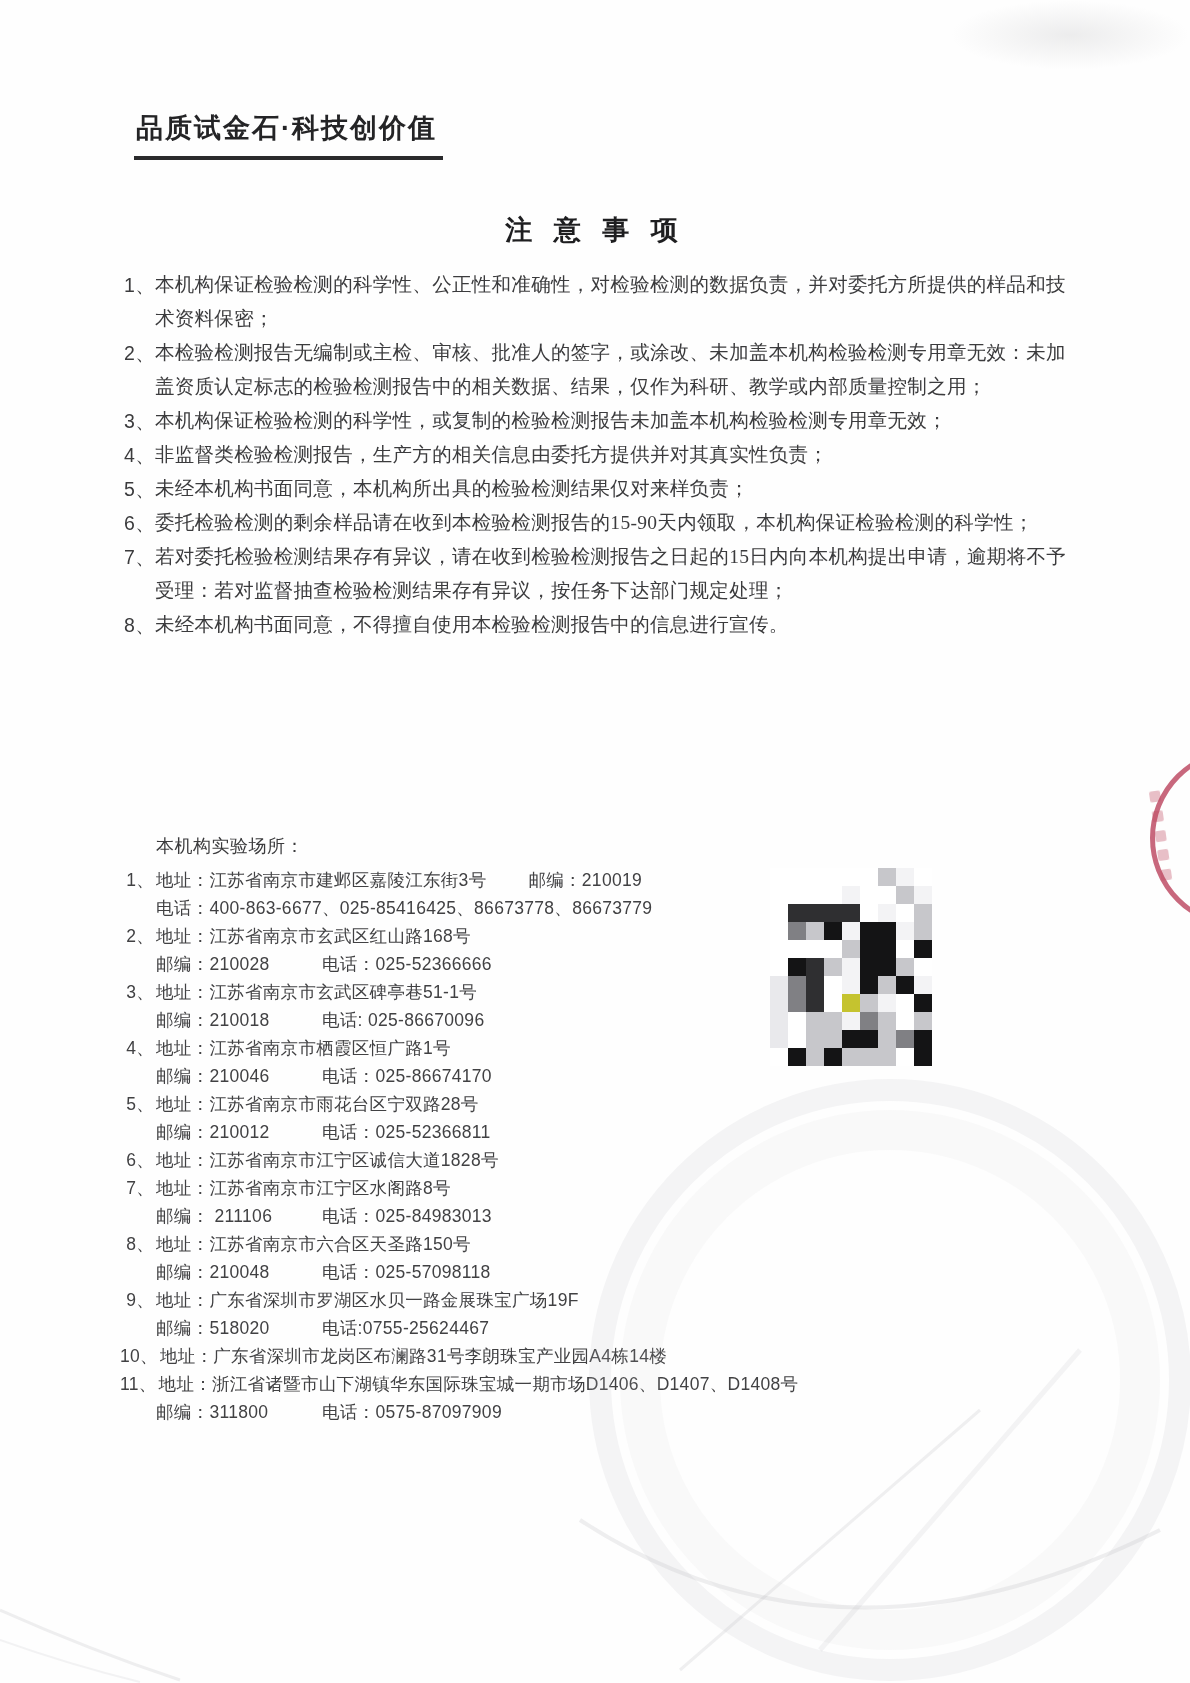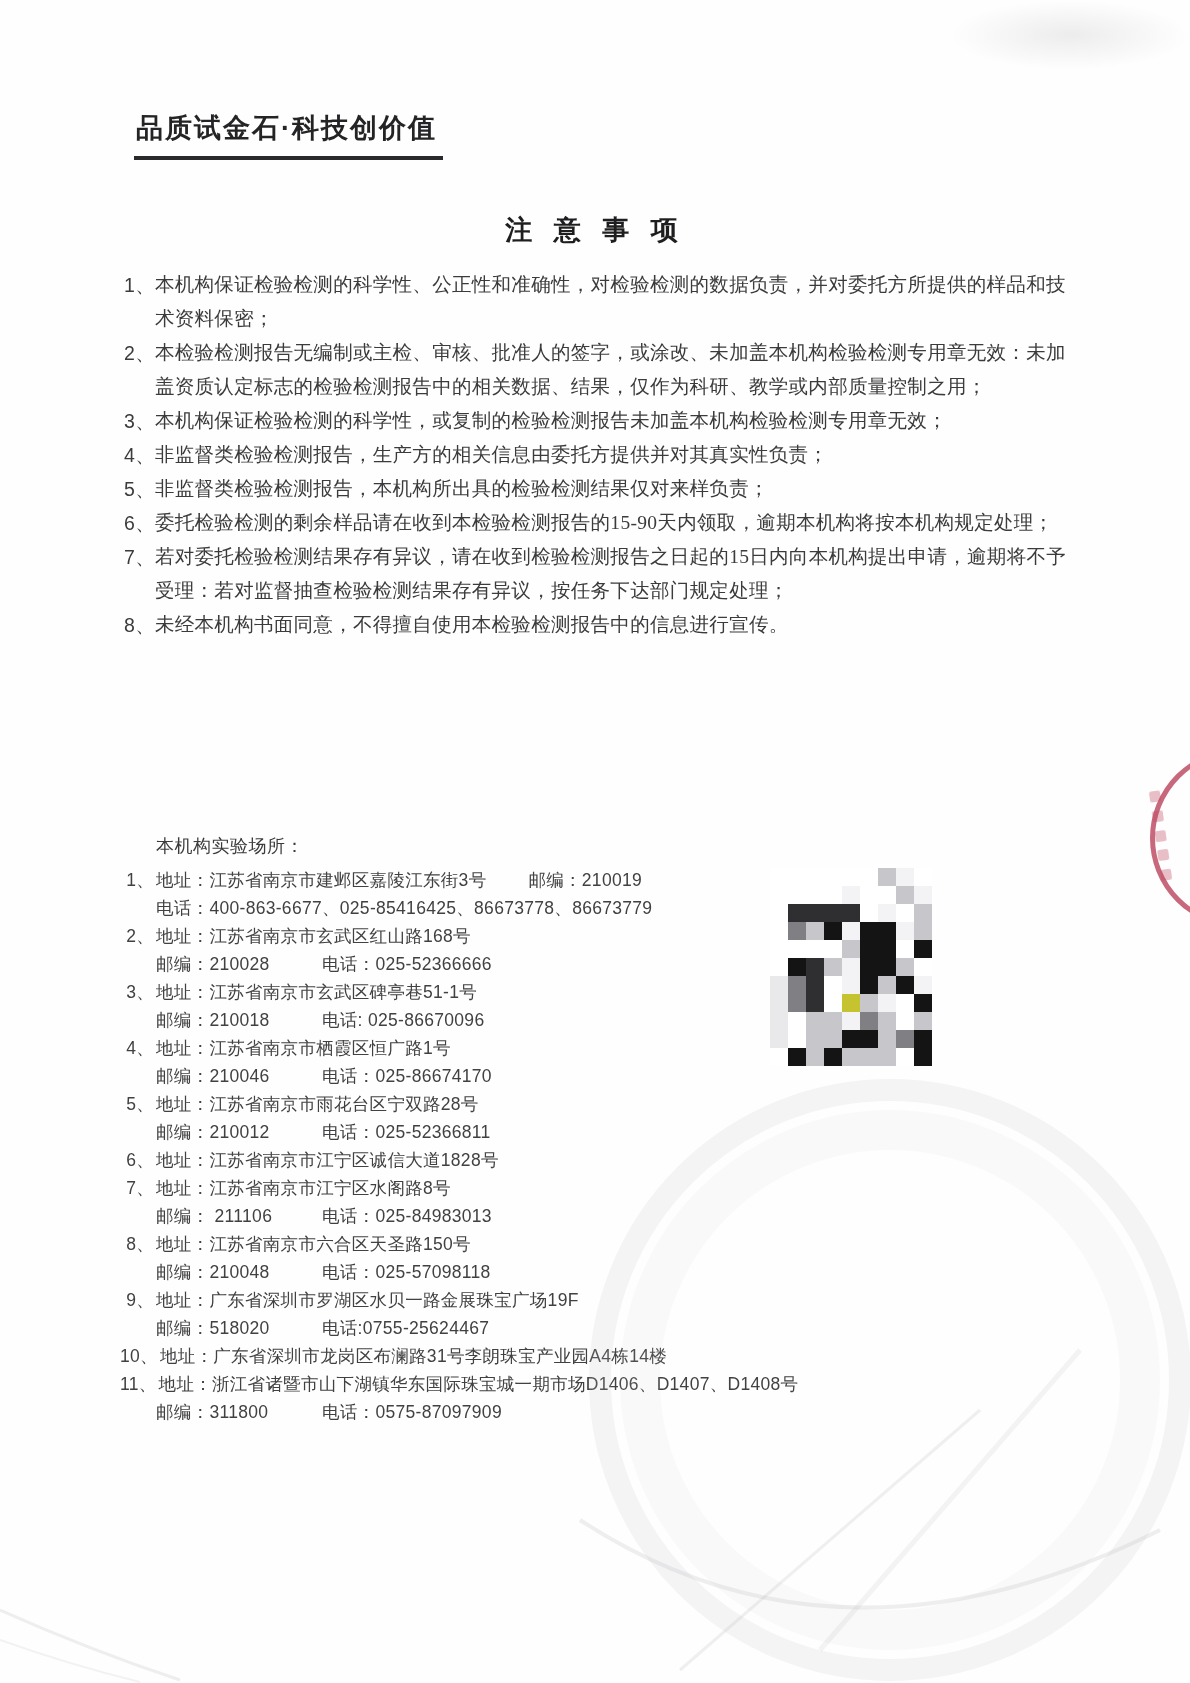--- a/index.html
+++ b/index.html
@@ -109,25 +109,25 @@
       <div class="notice-item">
         <span class="n-num">3、</span>
         <span class="n-text">本机构保证检验检测的科学性，或复制的检验检测报告未加盖本机构检验检测专用章无效；</span>
       </div>
       <div class="notice-item">
         <span class="n-num">4、</span>
         <span class="n-text">非监督类检验检测报告，生产方的相关信息由委托方提供并对其真实性负责；</span>
       </div>
       <div class="notice-item">
         <span class="n-num">5、</span>
-        <span class="n-text">非监督类检验检测报告，本机构所出具的检验检测结果仅对来样负责；</span>
+        <span class="n-text">未经本机构书面同意，本机构所出具的检验检测结果仅对来样负责；</span>
       </div>
       <div class="notice-item">
         <span class="n-num">6、</span>
-        <span class="n-text">委托检验检测的剩余样品请在收到本检验检测报告的15-90天内领取，逾期本机构将按本机构规定处理；</span>
+        <span class="n-text">委托检验检测的剩余样品请在收到本检验检测报告的15-90天内领取，本机构保证检验检测的科学性；</span>
       </div>
       <div class="notice-item">
         <span class="n-num">7、</span>
         <span class="n-text">若对委托检验检测结果存有异议，请在收到检验检测报告之日起的15日内向本机构提出申请，逾期将不予受理：若对监督抽查检验检测结果存有异议，按任务下达部门规定处理；</span>
       </div>
       <div class="notice-item">
         <span class="n-num">8、</span>
         <span class="n-text">未经本机构书面同意，不得擅自使用本检验检测报告中的信息进行宣传。</span>
       </div>
     </div>

